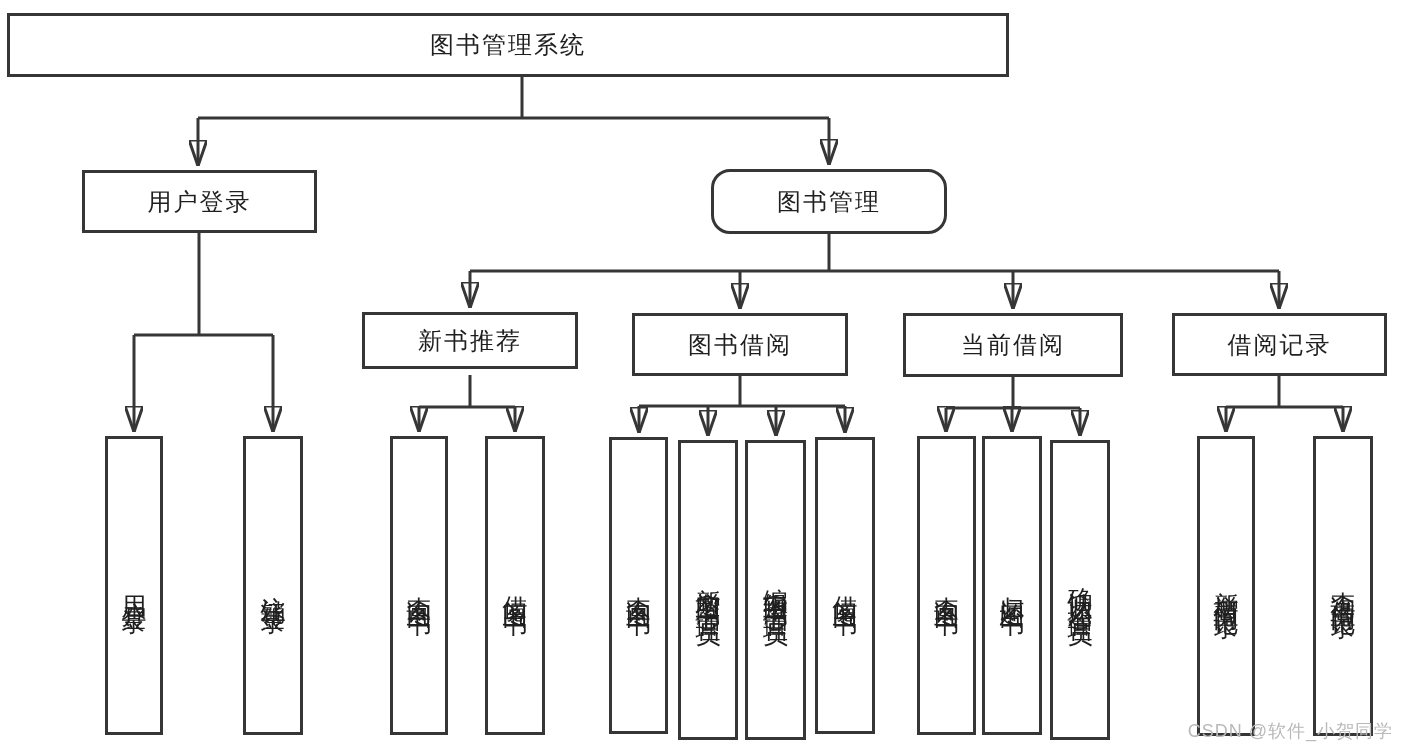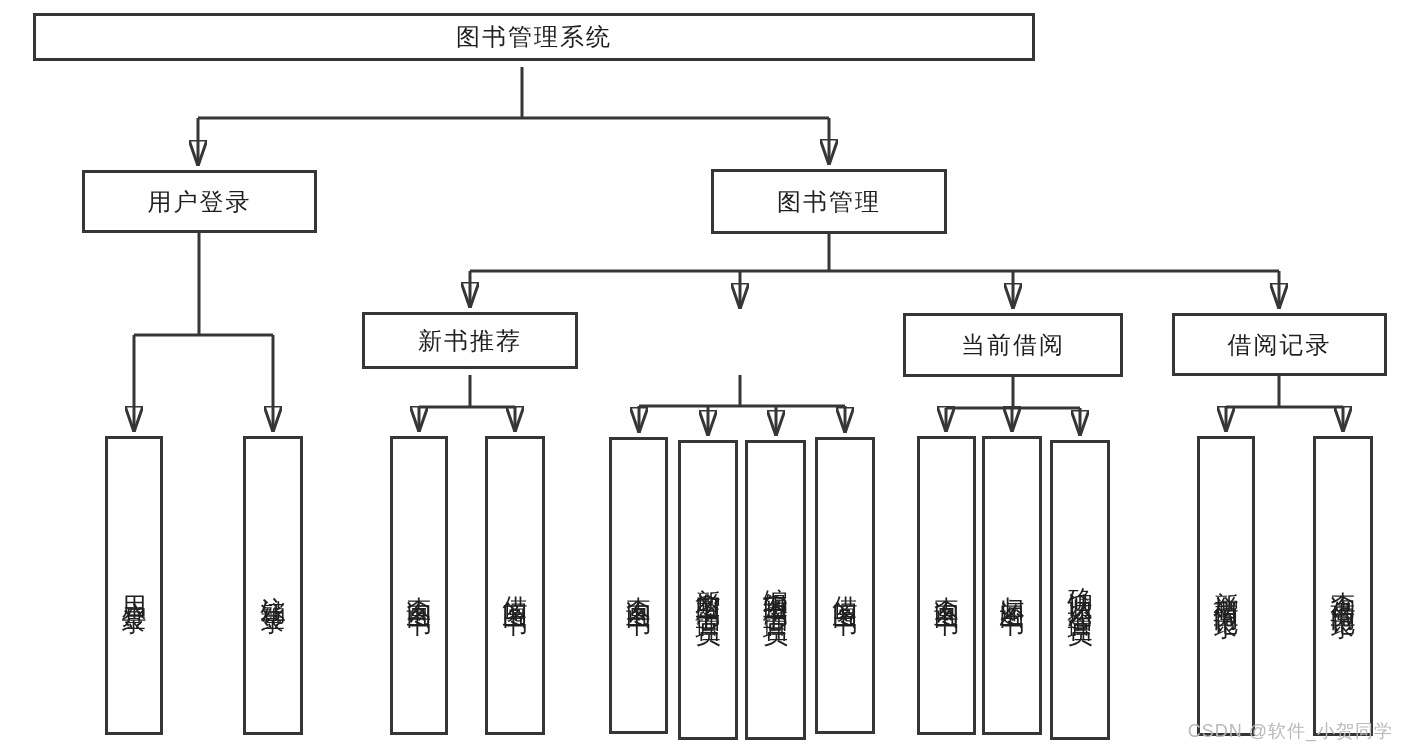--- a/index.html
+++ b/index.html
@@ -82,26 +82,27 @@
     <path d="M1013 376 V408 M946 408 H1080"></path>
     <path d="M946 408 V432" marker-end="url(#arw)"></path>
     <path d="M1012 408 V432" marker-end="url(#arw)"></path>
     <path d="M1080 408 V436" marker-end="url(#arw)"></path>
 
     <path d="M1279 375 V407 M1226 407 H1343"></path>
     <path d="M1226 407 V432" marker-end="url(#arw)"></path>
     <path d="M1343 407 V432" marker-end="url(#arw)"></path>
   </svg>
 
-  <div class="hbox" style="left:33px;top:13px;width:1002px;height:48px;">图书管理系统</div>
+  <div class="hbox" style="left:7px;top:13px;width:1002px;height:64px;">图书管理系统</div>
 
   <div class="hbox" style="left:82px;top:170px;width:235px;height:63px;">用户登录</div>
-  <div class="hbox" style="left:711px;top:169px;width:236px;height:65px;">图书管理</div>
+  <div class="hbox" style="left:711px;top:169px;width:236px;height:65px;border-radius:19px;">图书管理</div>
 
   <div class="hbox" style="left:362px;top:312px;width:216px;height:57px;">新书推荐</div>
+  <div class="hbox" style="left:632px;top:313px;width:216px;height:63px;">图书借阅</div>
   <div class="hbox" style="left:1172px;top:313px;width:215px;height:63px;">借阅记录</div>
   <div class="hbox" style="left:903px;top:313px;width:220px;height:64px;">当前借阅</div>
 
   <div class="vbox" style="left:105px;top:436px;width:58px;height:299px;">用户登录</div>
   <div class="vbox" style="left:243px;top:436px;width:60px;height:299px;">注销登录</div>
 
   <div class="vbox" style="left:390px;top:436px;width:58px;height:299px;">查询图书</div>
   <div class="vbox" style="left:485px;top:436px;width:60px;height:299px;">借阅图书</div>
 
   <div class="vbox" style="left:609px;top:437px;width:59px;height:297px;">查询图书</div>

